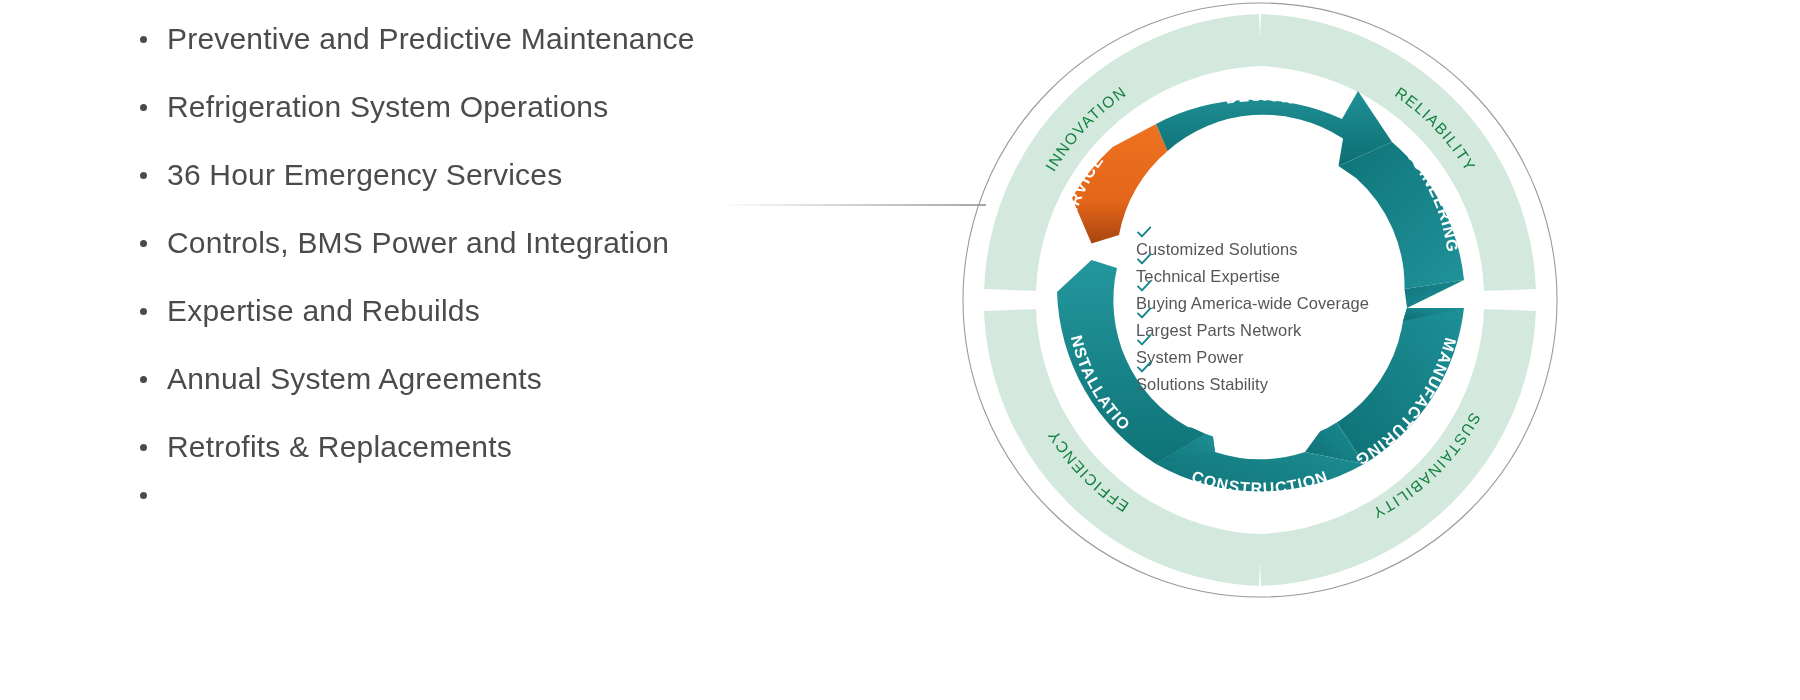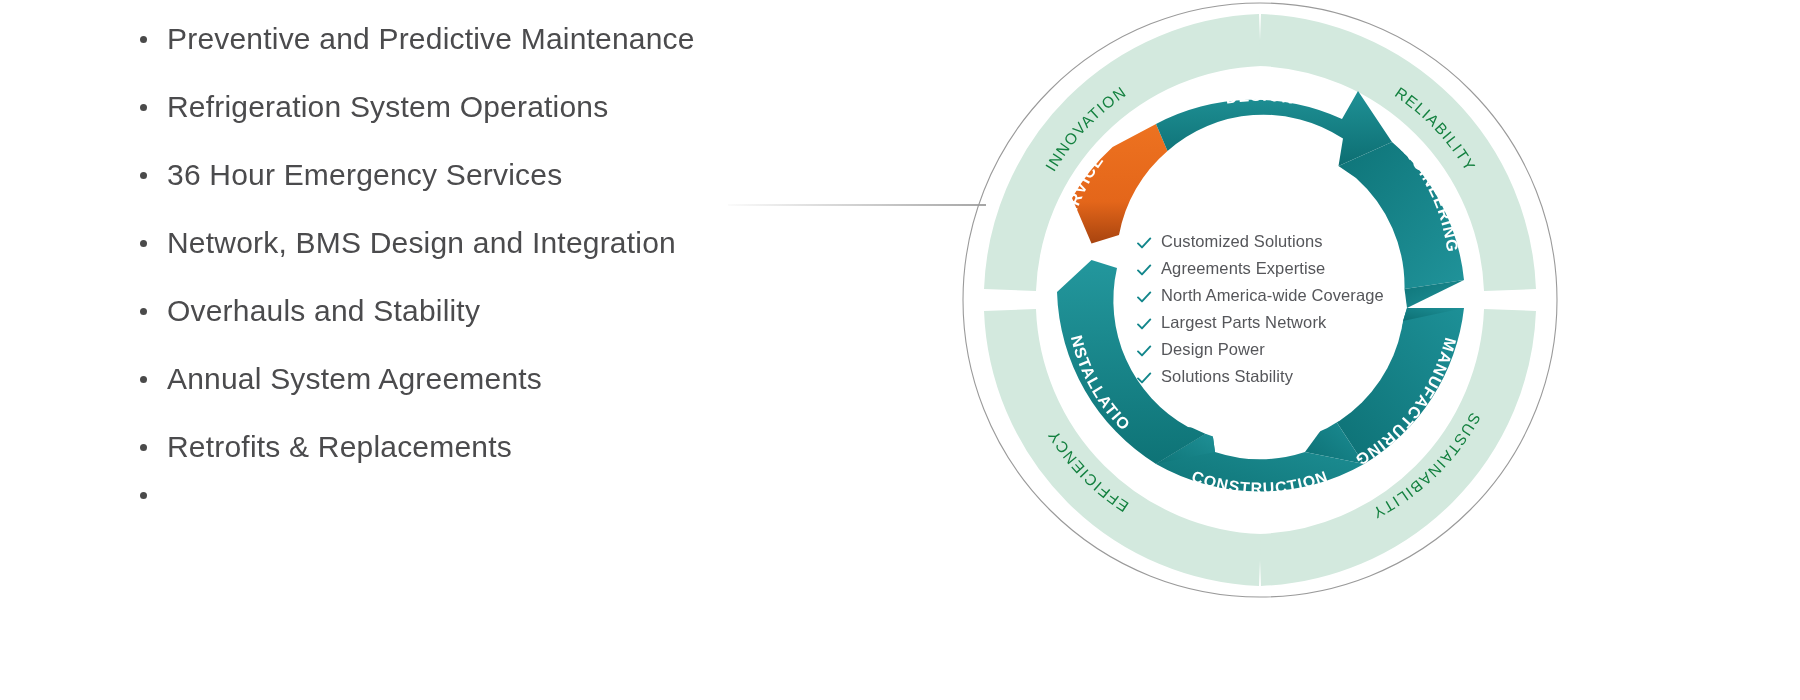--- a/index.html
+++ b/index.html
@@ -95,22 +95,23 @@
 
   
   #checklist {
     position: absolute;
     left: 1136px;
     top: 224px;
     width: 270px;
   }
   .check-row {
     display: flex;
-    align-items: flex-end;
+    align-items: flex-start;
     height: 27px;
+    flex-direction: column;
   }
   .check-mark {
     width: 16px;
     height: 16px;
     margin-right: 9px;
     flex: 0 0 auto;
     display: block;
   }
   .check-text {
     font-family: "Liberation Sans", sans-serif;
@@ -134,25 +135,25 @@
     <div class="bullet-row">
       <span class="bullet-dot"></span>
       <span class="bullet-text">Refrigeration System Operations</span>
     </div>
     <div class="bullet-row">
       <span class="bullet-dot"></span>
       <span class="bullet-text">36 Hour Emergency Services</span>
     </div>
     <div class="bullet-row">
       <span class="bullet-dot"></span>
-      <span class="bullet-text">Network, BMS Design and Integration</span>
-    </div>
-    <div class="bullet-row">
-      <span class="bullet-dot"></span>
-      <span class="bullet-text">Overhauls and Stability</span>
+      <span class="bullet-text">Controls, BMS Power and Integration</span>
+    </div>
+    <div class="bullet-row">
+      <span class="bullet-dot"></span>
+      <span class="bullet-text">Expertise and Rebuilds</span>
     </div>
     <div class="bullet-row">
       <span class="bullet-dot"></span>
       <span class="bullet-text">Annual System Agreements</span>
     </div>
     <div class="bullet-row">
       <span class="bullet-dot"></span>
       <span class="bullet-text">Retrofits &amp; Replacements</span>
     </div>
     <div class="bullet-row">
@@ -334,39 +335,39 @@
     <div class="check-row">
       <svg class="check-mark" viewBox="0 0 16 16">
         <path d="M2 8.4 L6 12.4 L14.3 3.4" fill="none" stroke="#12868B" stroke-width="1.9" stroke-linecap="round" stroke-linejoin="round"></path>
       </svg>
       <span class="check-text">Customized Solutions</span>
     </div>
     <div class="check-row">
       <svg class="check-mark" viewBox="0 0 16 16">
         <path d="M2 8.4 L6 12.4 L14.3 3.4" fill="none" stroke="#12868B" stroke-width="1.9" stroke-linecap="round" stroke-linejoin="round"></path>
       </svg>
-      <span class="check-text">Agreements Expertise</span>
-    </div>
-    <div class="check-row">
-      <svg class="check-mark" viewBox="0 0 16 16">
-        <path d="M2 8.4 L6 12.4 L14.3 3.4" fill="none" stroke="#12868B" stroke-width="1.9" stroke-linecap="round" stroke-linejoin="round"></path>
-      </svg>
-      <span class="check-text">North America-wide Coverage</span>
+      <span class="check-text">Technical Expertise</span>
+    </div>
+    <div class="check-row">
+      <svg class="check-mark" viewBox="0 0 16 16">
+        <path d="M2 8.4 L6 12.4 L14.3 3.4" fill="none" stroke="#12868B" stroke-width="1.9" stroke-linecap="round" stroke-linejoin="round"></path>
+      </svg>
+      <span class="check-text">Buying America-wide Coverage</span>
     </div>
     <div class="check-row">
       <svg class="check-mark" viewBox="0 0 16 16">
         <path d="M2 8.4 L6 12.4 L14.3 3.4" fill="none" stroke="#12868B" stroke-width="1.9" stroke-linecap="round" stroke-linejoin="round"></path>
       </svg>
       <span class="check-text">Largest Parts Network</span>
     </div>
     <div class="check-row">
       <svg class="check-mark" viewBox="0 0 16 16">
         <path d="M2 8.4 L6 12.4 L14.3 3.4" fill="none" stroke="#12868B" stroke-width="1.9" stroke-linecap="round" stroke-linejoin="round"></path>
       </svg>
-      <span class="check-text">Design Power</span>
+      <span class="check-text">System Power</span>
     </div>
     <div class="check-row">
       <svg class="check-mark" viewBox="0 0 16 16">
         <path d="M2 8.4 L6 12.4 L14.3 3.4" fill="none" stroke="#12868B" stroke-width="1.9" stroke-linecap="round" stroke-linejoin="round"></path>
       </svg>
       <span class="check-text">Solutions Stability</span>
     </div>
   </div>
 
 </div>

